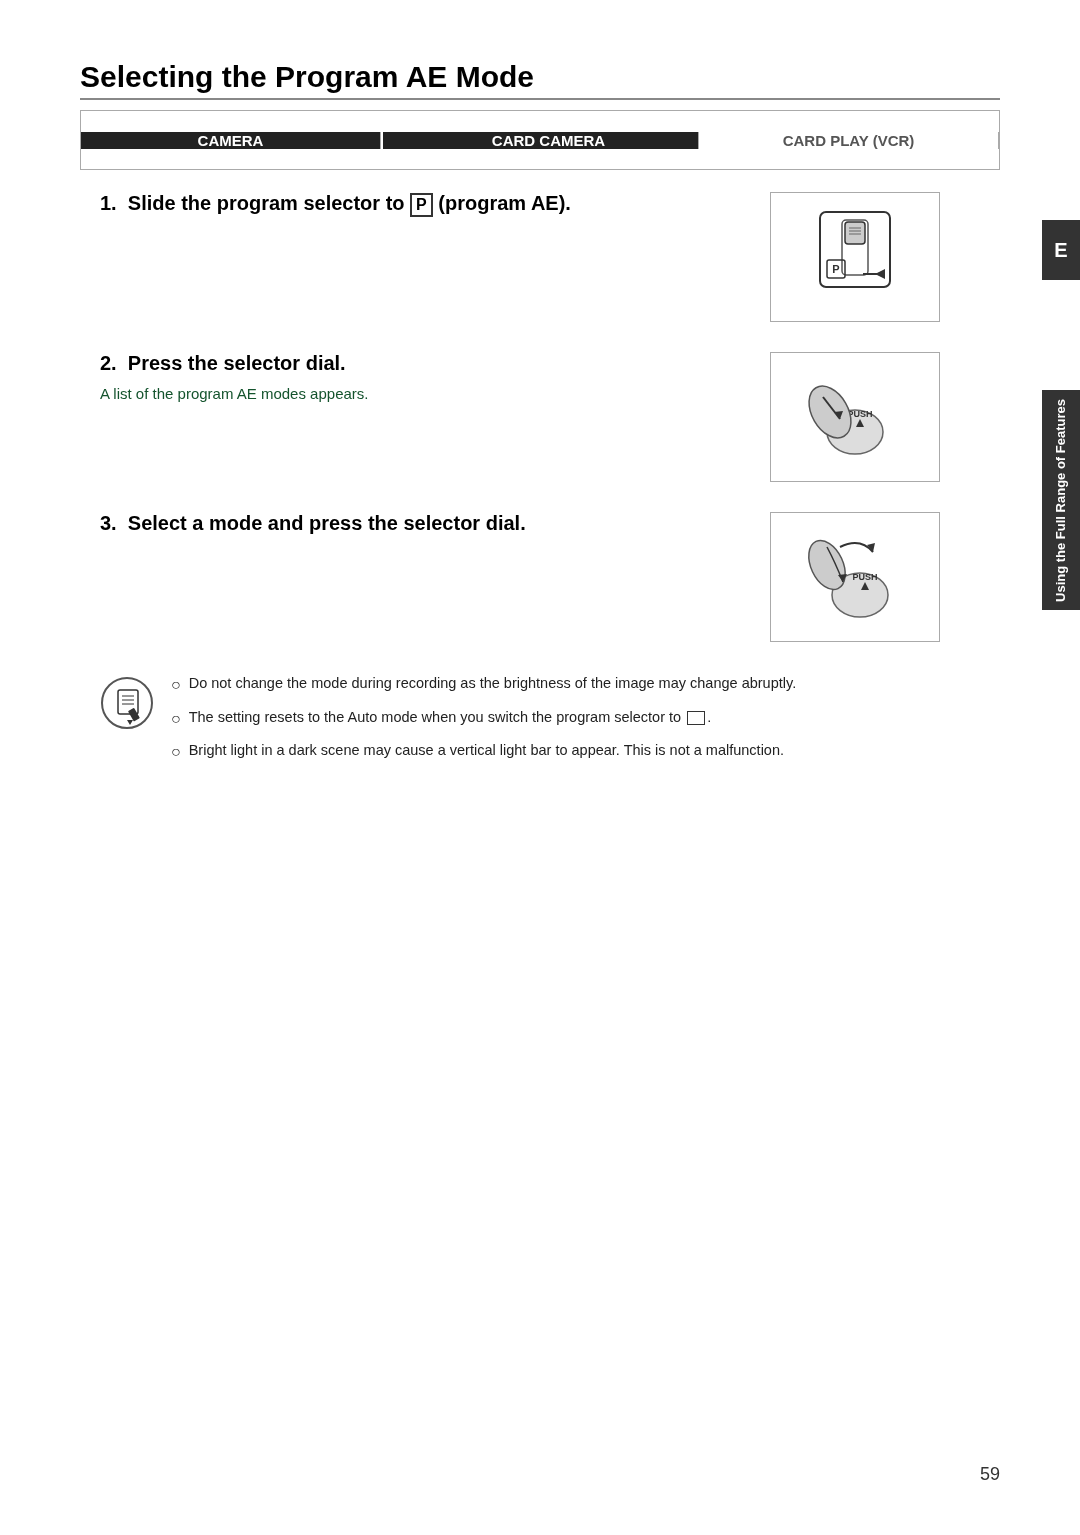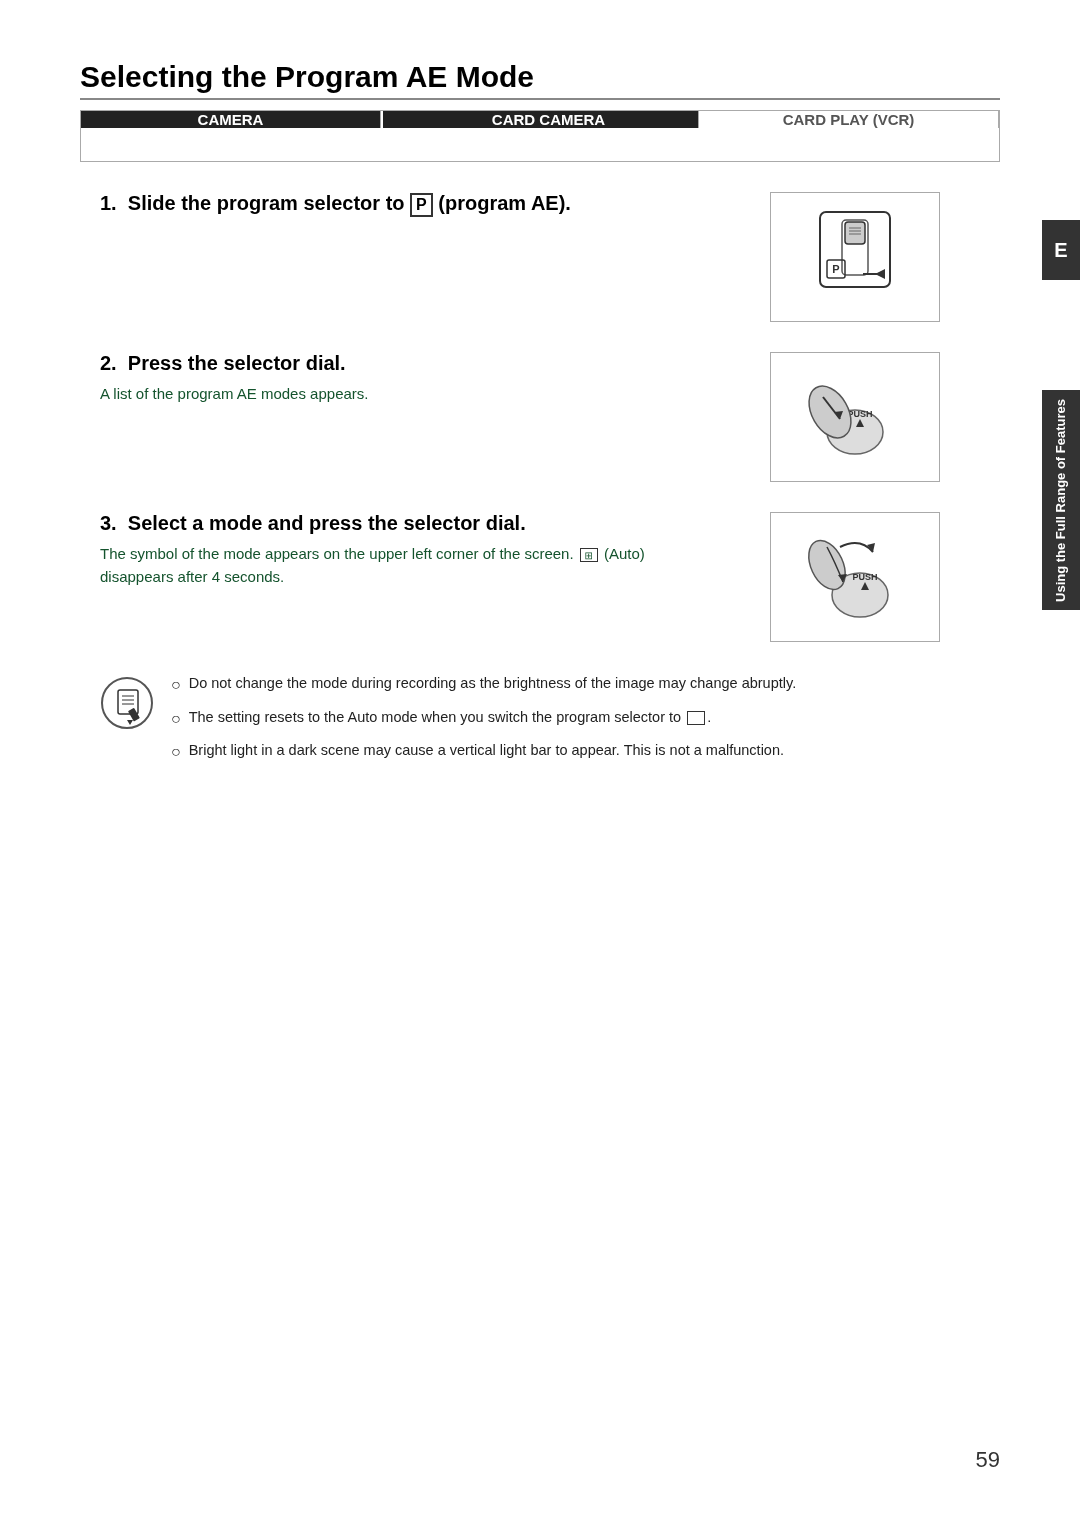--- a/index.html
+++ b/index.html
@@ -59,43 +59,43 @@
 
     .e-tab-text {
       color: #ffffff;
       font-size: 20px;
       font-weight: bold;
     }
 
     
     .page-number {
       position: absolute;
-      bottom: 62px;
+      bottom: 50px;
       right: 80px;
-      font-size: 22px;
+      font-size: 18px;
       color: #333;
     }
 
     
     .page-title {
       font-size: 30px;
       font-weight: bold;
       color: #000000;
       border-bottom: 2px solid #888;
       padding-bottom: 4px;
       margin-bottom: 10px;
     }
 
     
     .mode-tabs {
       display: flex;
-      align-items: flex-start;
-      margin-bottom: 30px;
+      align-items: center;
+      margin-bottom: 22px;
       border: 1px solid #aaa;
-      height: 52px;
+      height: 60px;
     }
 
     .mode-tab {
       display: flex;
       align-items: center;
       justify-content: center;
       padding: 0 20px;
       font-size: 15px;
       font-weight: bold;
       border-right: 1px solid #aaa;
@@ -294,23 +294,20 @@
 
           <line x1="38" y1="40" x2="55" y2="62" stroke="#333" stroke-width="2"></line>
           <polygon points="55,62 49,55 58,54" fill="#333"></polygon>
         </svg>
       </div>
     </div>
 
     <div class="step-section">
       <div class="step-text">
         <div class="step-heading">3.&nbsp; Select a mode and press the selector dial.</div>
-        <div class="step-subtext">
-          The symbol of the mode appears on the upper left corner of the screen. <span class="inline-icon">⊞</span> (Auto) disappears after 4 seconds.
-        </div>
       </div>
       <div class="step-image">
 
         <svg width="140" height="120" viewBox="0 0 140 120">
 
           <ellipse cx="75" cy="78" rx="28" ry="22" fill="#ddd" stroke="#666" stroke-width="1.5"></ellipse>
 
           <text x="80" y="63" font-size="9" font-weight="bold" fill="#333" text-anchor="middle">PUSH</text>
           <polygon points="80,65 76,73 84,73" fill="#333"></polygon>
 

